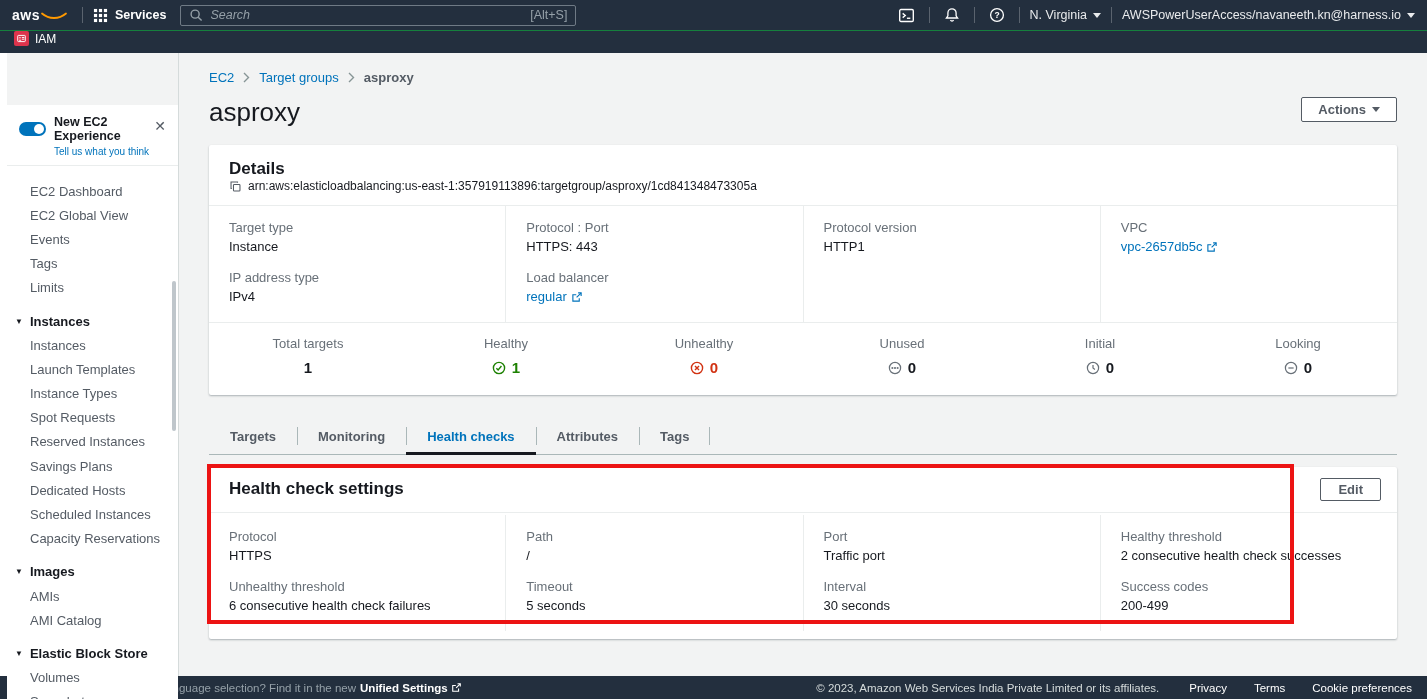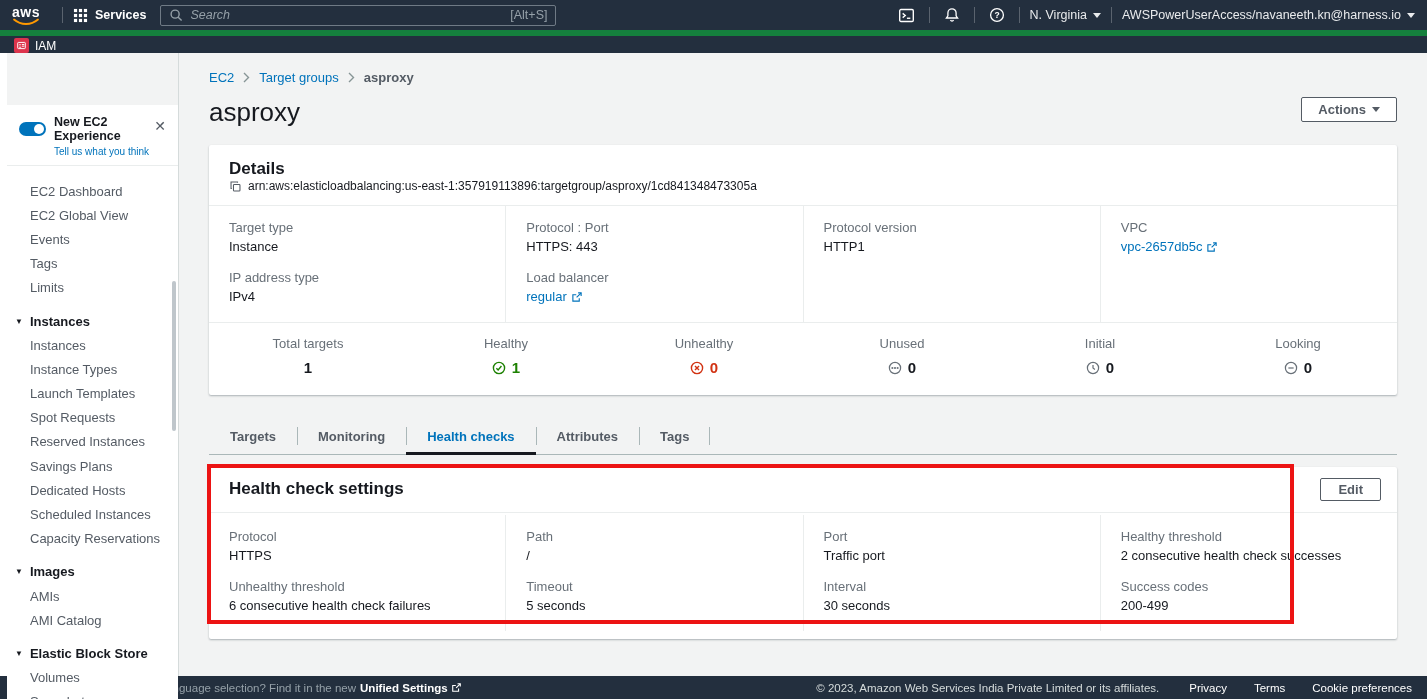--- a/index.html
+++ b/index.html
@@ -1,33 +1,33 @@
 <!DOCTYPE html>
 <html><head>
 <meta charset="utf-8">
 <style>
   * { margin:0; padding:0; box-sizing:border-box; }
   html,body { width:1427px; height:699px; overflow:hidden; font-family:"Liberation Sans", sans-serif; background:#f2f3f3; }
 
   
   .topbar { height:30px; background:#232f3e; display:flex; align-items:center; padding:0 12px; color:#fff; }
-  .logo { display:flex; flex-direction:column; align-items:center; margin-right:12px; cursor:pointer; }
+  .logo { display:flex; flex-direction:row; align-items:center; margin-right:4px; cursor:pointer; }
   .logo-text { font-weight:800; font-size:14px; line-height:12px; letter-spacing:.5px; }
   .vdiv { width:1px; height:16px; background:rgba(255,255,255,.25); margin:0 10px; }
   .services { display:flex; align-items:center; gap:7px; font-size:12.5px; font-weight:700; color:#fff; cursor:pointer; }
   .search { display:flex; align-items:center; height:21px; width:396px; margin-left:14px; border:1px solid #6f7a85; background:#232f3e; border-radius:2px; padding:0 8px; gap:7px; }
   .search input { background:transparent; border:none; outline:none; color:#d5dbdb; font-style:italic; font-size:12.5px; flex:1; font-family:"Liberation Sans",sans-serif; }
   .search input::placeholder { color:#95a0a8; }
   .shortcut { color:#95a0a8; font-size:12.5px; }
   .top-right { margin-left:auto; display:flex; align-items:center; }
   .top-icon { color:#fff; display:flex; align-items:center; cursor:pointer; padding:0 4px; }
   .top-label { font-size:12.5px; color:#e9ebed; display:flex; align-items:center; cursor:pointer; white-space:nowrap; }
   .caret { display:inline-block; width:0; height:0; border-left:4px solid transparent; border-right:4px solid transparent; border-top:5px solid currentColor; margin-left:6px; }
 
-  .favbar { height:23px; background:#232f3e; border-top:6px solid #15803d; display:flex; align-items:flex-end; padding:0 14px; }
+  .favbar { height:23px; background:#232f3e; border-top:1px solid #15803d; display:flex; align-items:flex-start; padding:0 14px; }
   .fav-item { display:flex; align-items:center; gap:6px; color:#fff; font-size:12px; cursor:pointer; }
   .iam-icon { width:15px; height:15px; background:#dd344c; border-radius:2px; display:flex; align-items:center; justify-content:center; }
 
   
   .app { display:flex; height:623px; }
   .sidebar { width:179px; background:#fff; border-right:1px solid #d5dbdb; display:flex; flex-direction:column; position:relative;padding-left:7px; }
   .side-gray { height:52px; background:#f2f3f3; flex:none; }
   .exp { background:#fff; padding:10px 12px 8px; border-bottom:1px solid #eaeded; position:relative; flex:none; }
   .exp-row { display:flex; align-items:center; gap:8px; }
   .toggle { width:27px; height:14px; border-radius:8px; background:#0073bb; position:relative; flex:none; cursor:pointer; }
@@ -202,22 +202,22 @@
       <div class="nav-item">EC2 Global View</div>
       <div class="nav-item">Events</div>
       <div class="nav-item">Tags</div>
       <div class="nav-item">Limits</div>
 
       <div class="sec-head">
         <span class="sec-caret">▼</span>
         <span>Instances</span>
       </div>
       <div class="nav-item">Instances</div>
+      <div class="nav-item">Launch Templates</div>
       <div class="nav-item">Instance Types</div>
-      <div class="nav-item">Launch Templates</div>
       <div class="nav-item">Spot Requests</div>
       <div class="nav-item">Reserved Instances</div>
       <div class="nav-item">Savings Plans</div>
       <div class="nav-item">Dedicated Hosts</div>
       <div class="nav-item">Scheduled Instances</div>
       <div class="nav-item">Capacity Reservations</div>
 
       <div class="sec-head">
         <span class="sec-caret">▼</span>
         <span>Images</span>

